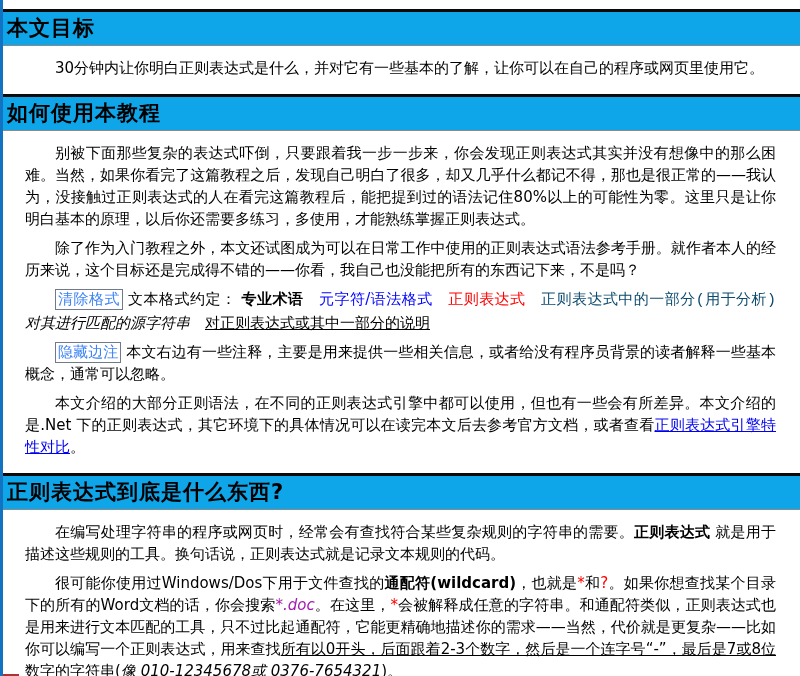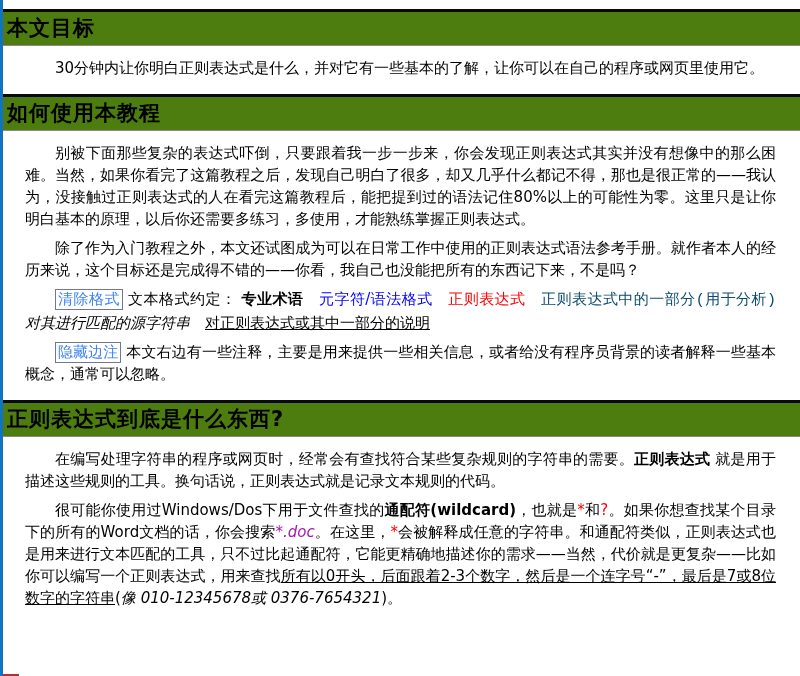--- a/index.html
+++ b/index.html
@@ -17,21 +17,21 @@
     width: 3px; background: #1173c2;
   }
   .bottom-edge-marker {
     position: absolute; left: 3px; bottom: 0;
     width: 16px; height: 2px; background: #b23030;
   }
   .content { padding: 9px 0 0 3px; }
   h1.sec {
     font-size: 21px;
     font-weight: bold;
-    background: #4d7c0f;
+    background: #0ea5e9;
     border-top: 3px solid #0a0a0a;
     border-bottom: 1px solid #8a8a8a;
     padding: 2px 6px 3px 4px;
     margin: 15px 0 11px 0;
     letter-spacing: 1px;
   }
   h1.sec:first-child { margin-top: 0; }
   p.rich-p {
     margin: 7px 24px 7px 22px;
     line-height: 22px;
@@ -64,18 +64,19 @@
 <div class="content">
 
   <h1 class="sec">本文目标</h1>
   <p class="rich-p"><span class="s-normal">30分钟内让你明白正则表达式是什么，并对它有一些基本的了解，让你可以在自己的程序或网页里使用它。</span></p>
 
   <h1 class="sec">如何使用本教程</h1>
   <p class="rich-p"><span class="s-normal">别被下面那些复杂的表达式吓倒，只要跟着我一步一步来，你会发现正则表达式其实并没有想像中的那么困难。当然，如果你看完了这篇教程之后，发现自己明白了很多，却又几乎什么都记不得，那也是很正常的——我认为，没接触过正则表达式的人在看完这篇教程后，能把提到过的语法记住80%以上的可能性为零。这里只是让你明白基本的原理，以后你还需要多练习，多使用，才能熟练掌握正则表达式。</span></p>
   <p class="rich-p"><span class="s-normal">除了作为入门教程之外，本文还试图成为可以在日常工作中使用的正则表达式语法参考手册。就作者本人的经历来说，这个目标还是完成得不错的——你看，我自己也没能把所有的东西记下来，不是吗？</span></p>
   <p class="rich-p"><span class="s-boxed">清除格式</span><span class="s-normal"> 文本格式约定： </span><span class="s-bold">专业术语</span><span class="s-normal">　</span><span class="s-metachar">元字符/语法格式</span><span class="s-normal">　</span><span class="s-regex">正则表达式</span><span class="s-normal">　</span><span class="s-partial">正则表达式中的一部分(用于分析)</span><span class="s-normal">　</span><span class="s-source">对其进行匹配的源字符串</span><span class="s-normal">　</span><span class="s-explain">对正则表达式或其中一部分的说明</span></p>
   <p class="rich-p"><span class="s-boxed">隐藏边注</span><span class="s-normal"> 本文右边有一些注释，主要是用来提供一些相关信息，或者给没有程序员背景的读者解释一些基本概念，通常可以忽略。</span></p>
+  <p class="rich-p"><span class="s-normal">本文介绍的大部分正则语法，在不同的正则表达式引擎中都可以使用，但也有一些会有所差异。本文介绍的是.Net 下的正则表达式，其它环境下的具体情况可以在读完本文后去参考官方文档，或者查看</span><span class="s-link">正则表达式引擎特性对比</span><span class="s-normal">。</span></p>
 
   <h1 class="sec">正则表达式到底是什么东西?</h1>
   <p class="rich-p"><span class="s-normal">在编写处理字符串的程序或网页时，经常会有查找符合某些复杂规则的字符串的需要。</span><span class="s-bold">正则表达式</span><span class="s-normal"> 就是用于描述这些规则的工具。换句话说，正则表达式就是记录文本规则的代码。</span></p>
   <p class="rich-p"><span class="s-normal">很可能你使用过Windows/Dos下用于文件查找的</span><span class="s-bold">通配符(wildcard)</span><span class="s-normal">，也就是</span><span class="s-regex">*</span><span class="s-normal">和</span><span class="s-regex">?</span><span class="s-normal">。如果你想查找某个目录下的所有的Word文档的话，你会搜索</span><span class="s-regexitalic">*.doc</span><span class="s-normal">。在这里，</span><span class="s-regex">*</span><span class="s-normal">会被解释成任意的字符串。和通配符类似，正则表达式也是用来进行文本匹配的工具，只不过比起通配符，它能更精确地描述你的需求——当然，代价就是更复杂——比如你可以编写一个正则表达式，用来查找</span><span class="s-explain">所有以0开头，后面跟着2-3个数字，然后是一个连字号“-”，最后是7或8位数字的字符串</span><span class="s-normal">(</span><span class="s-source">像 010-12345678或 0376-7654321</span><span class="s-normal">)。</span></p>
 
 </div>
 
 </body></html>

